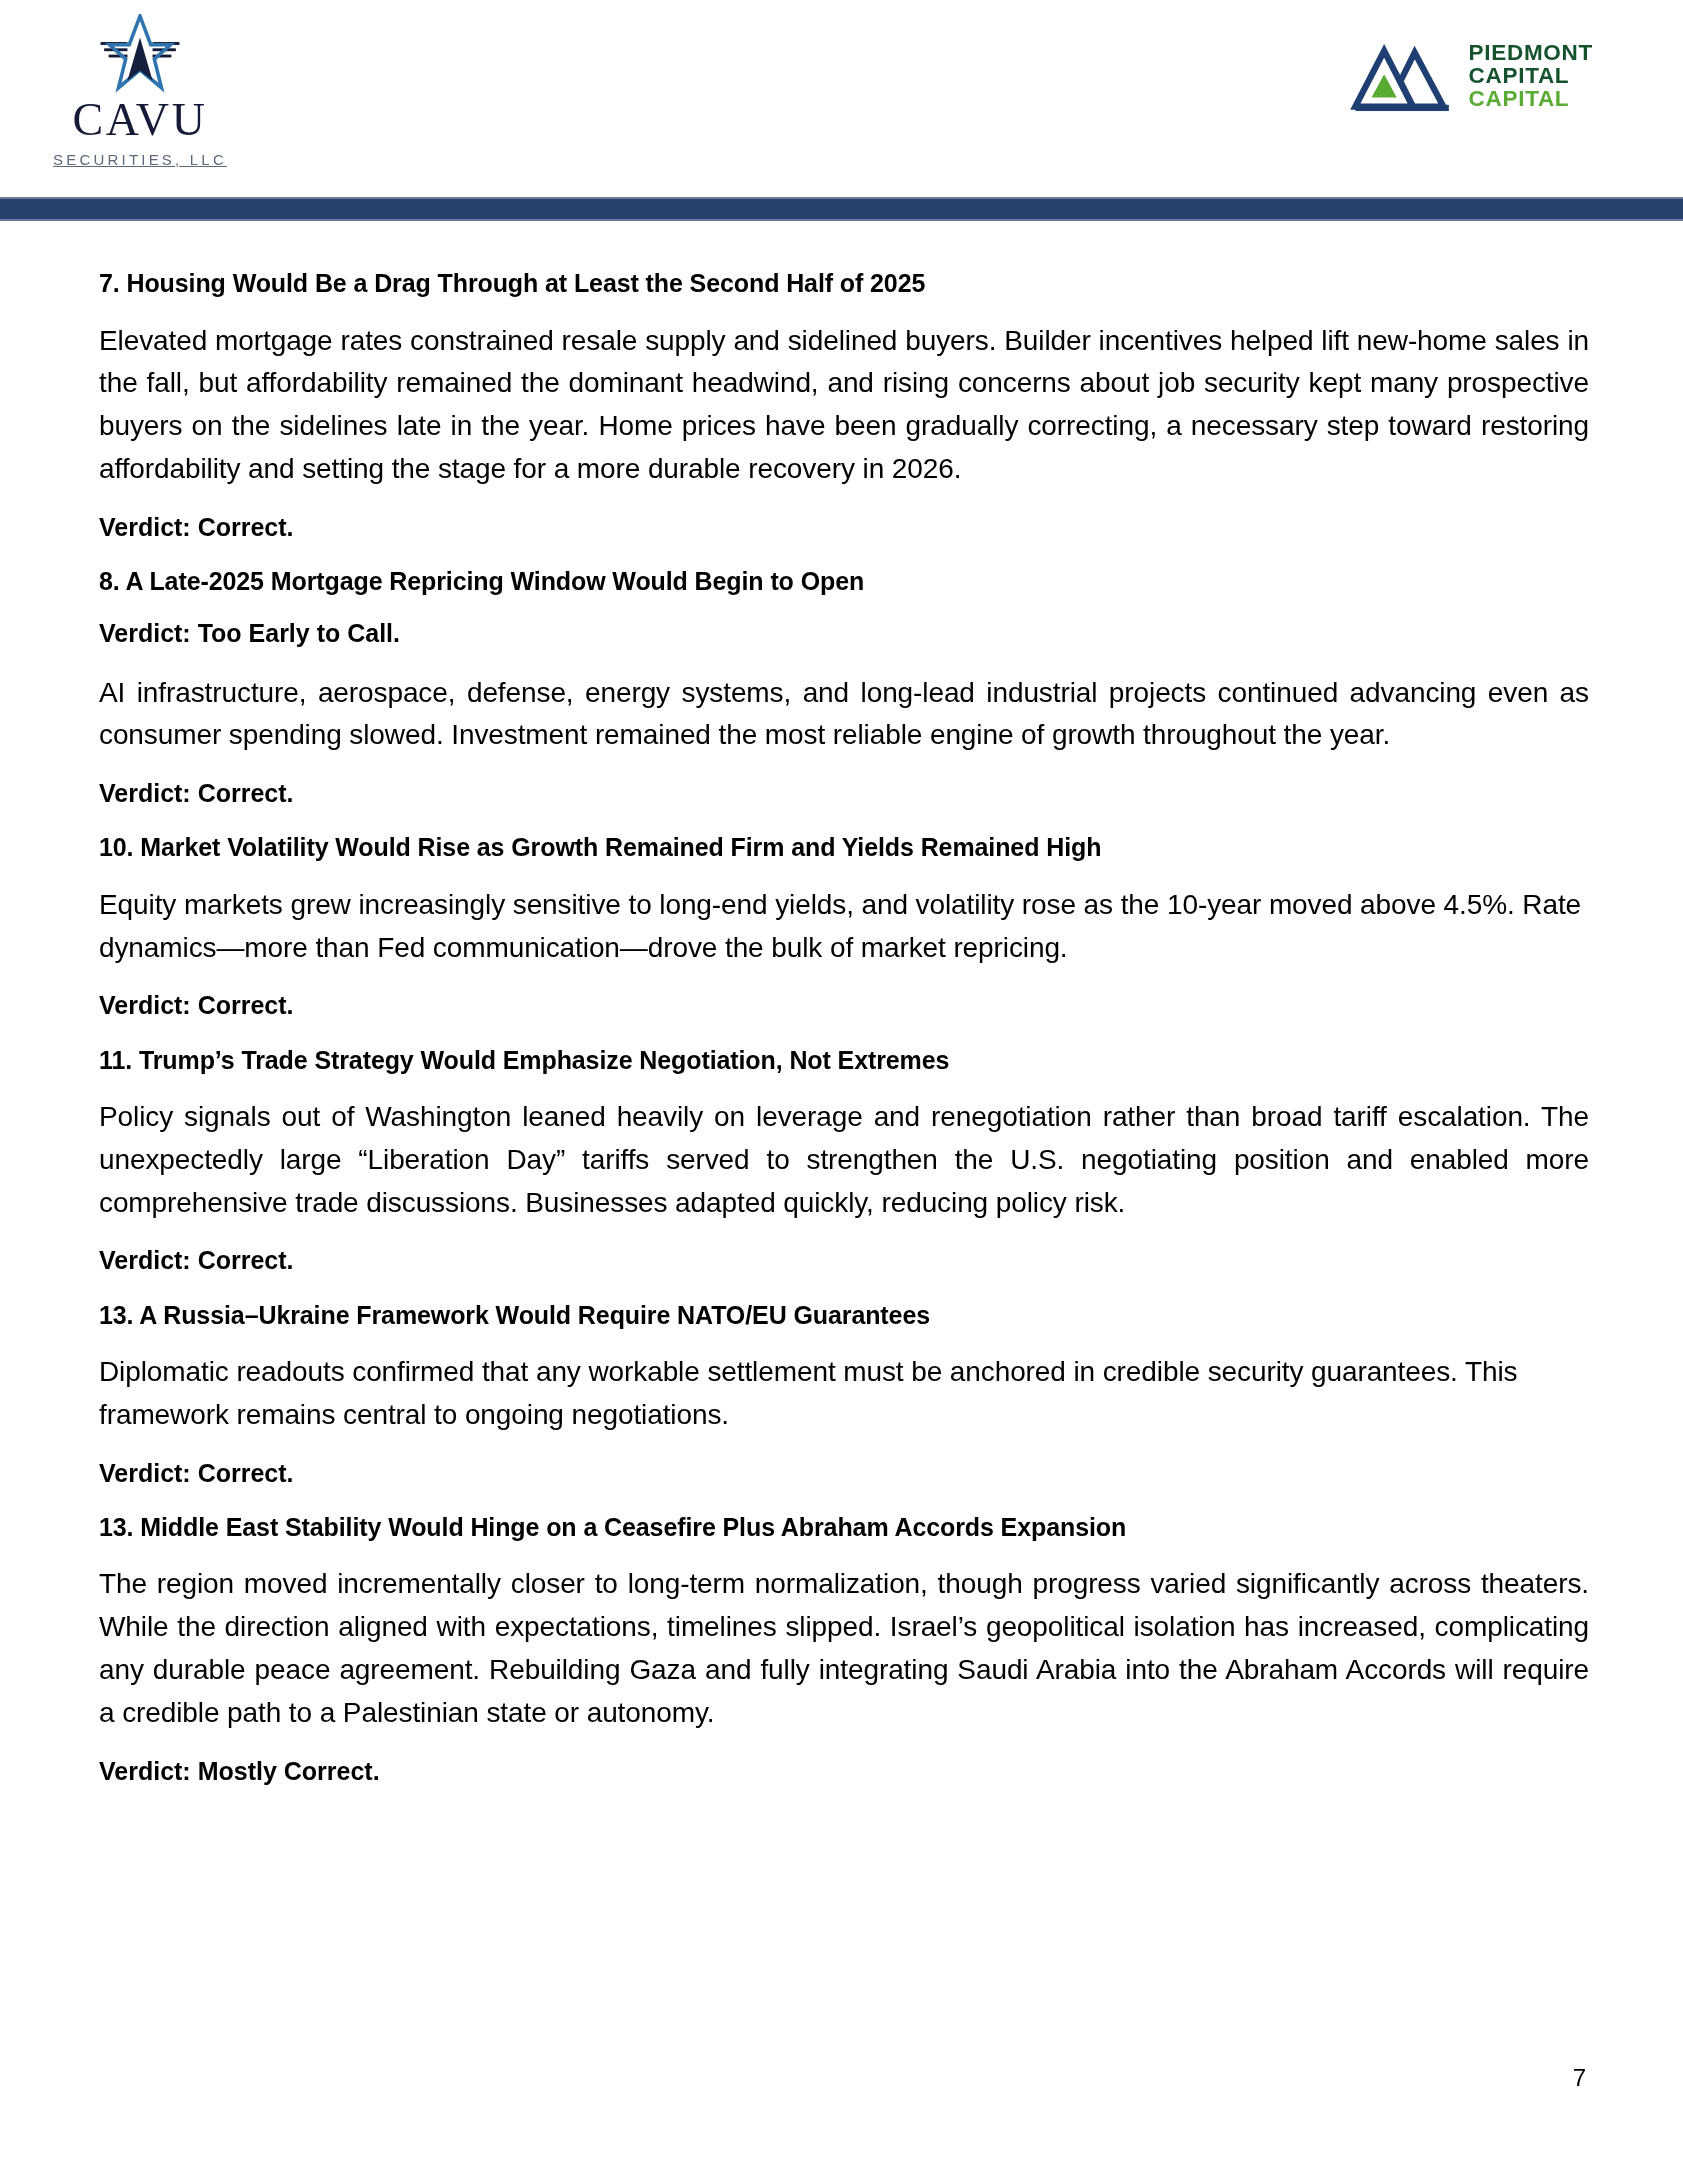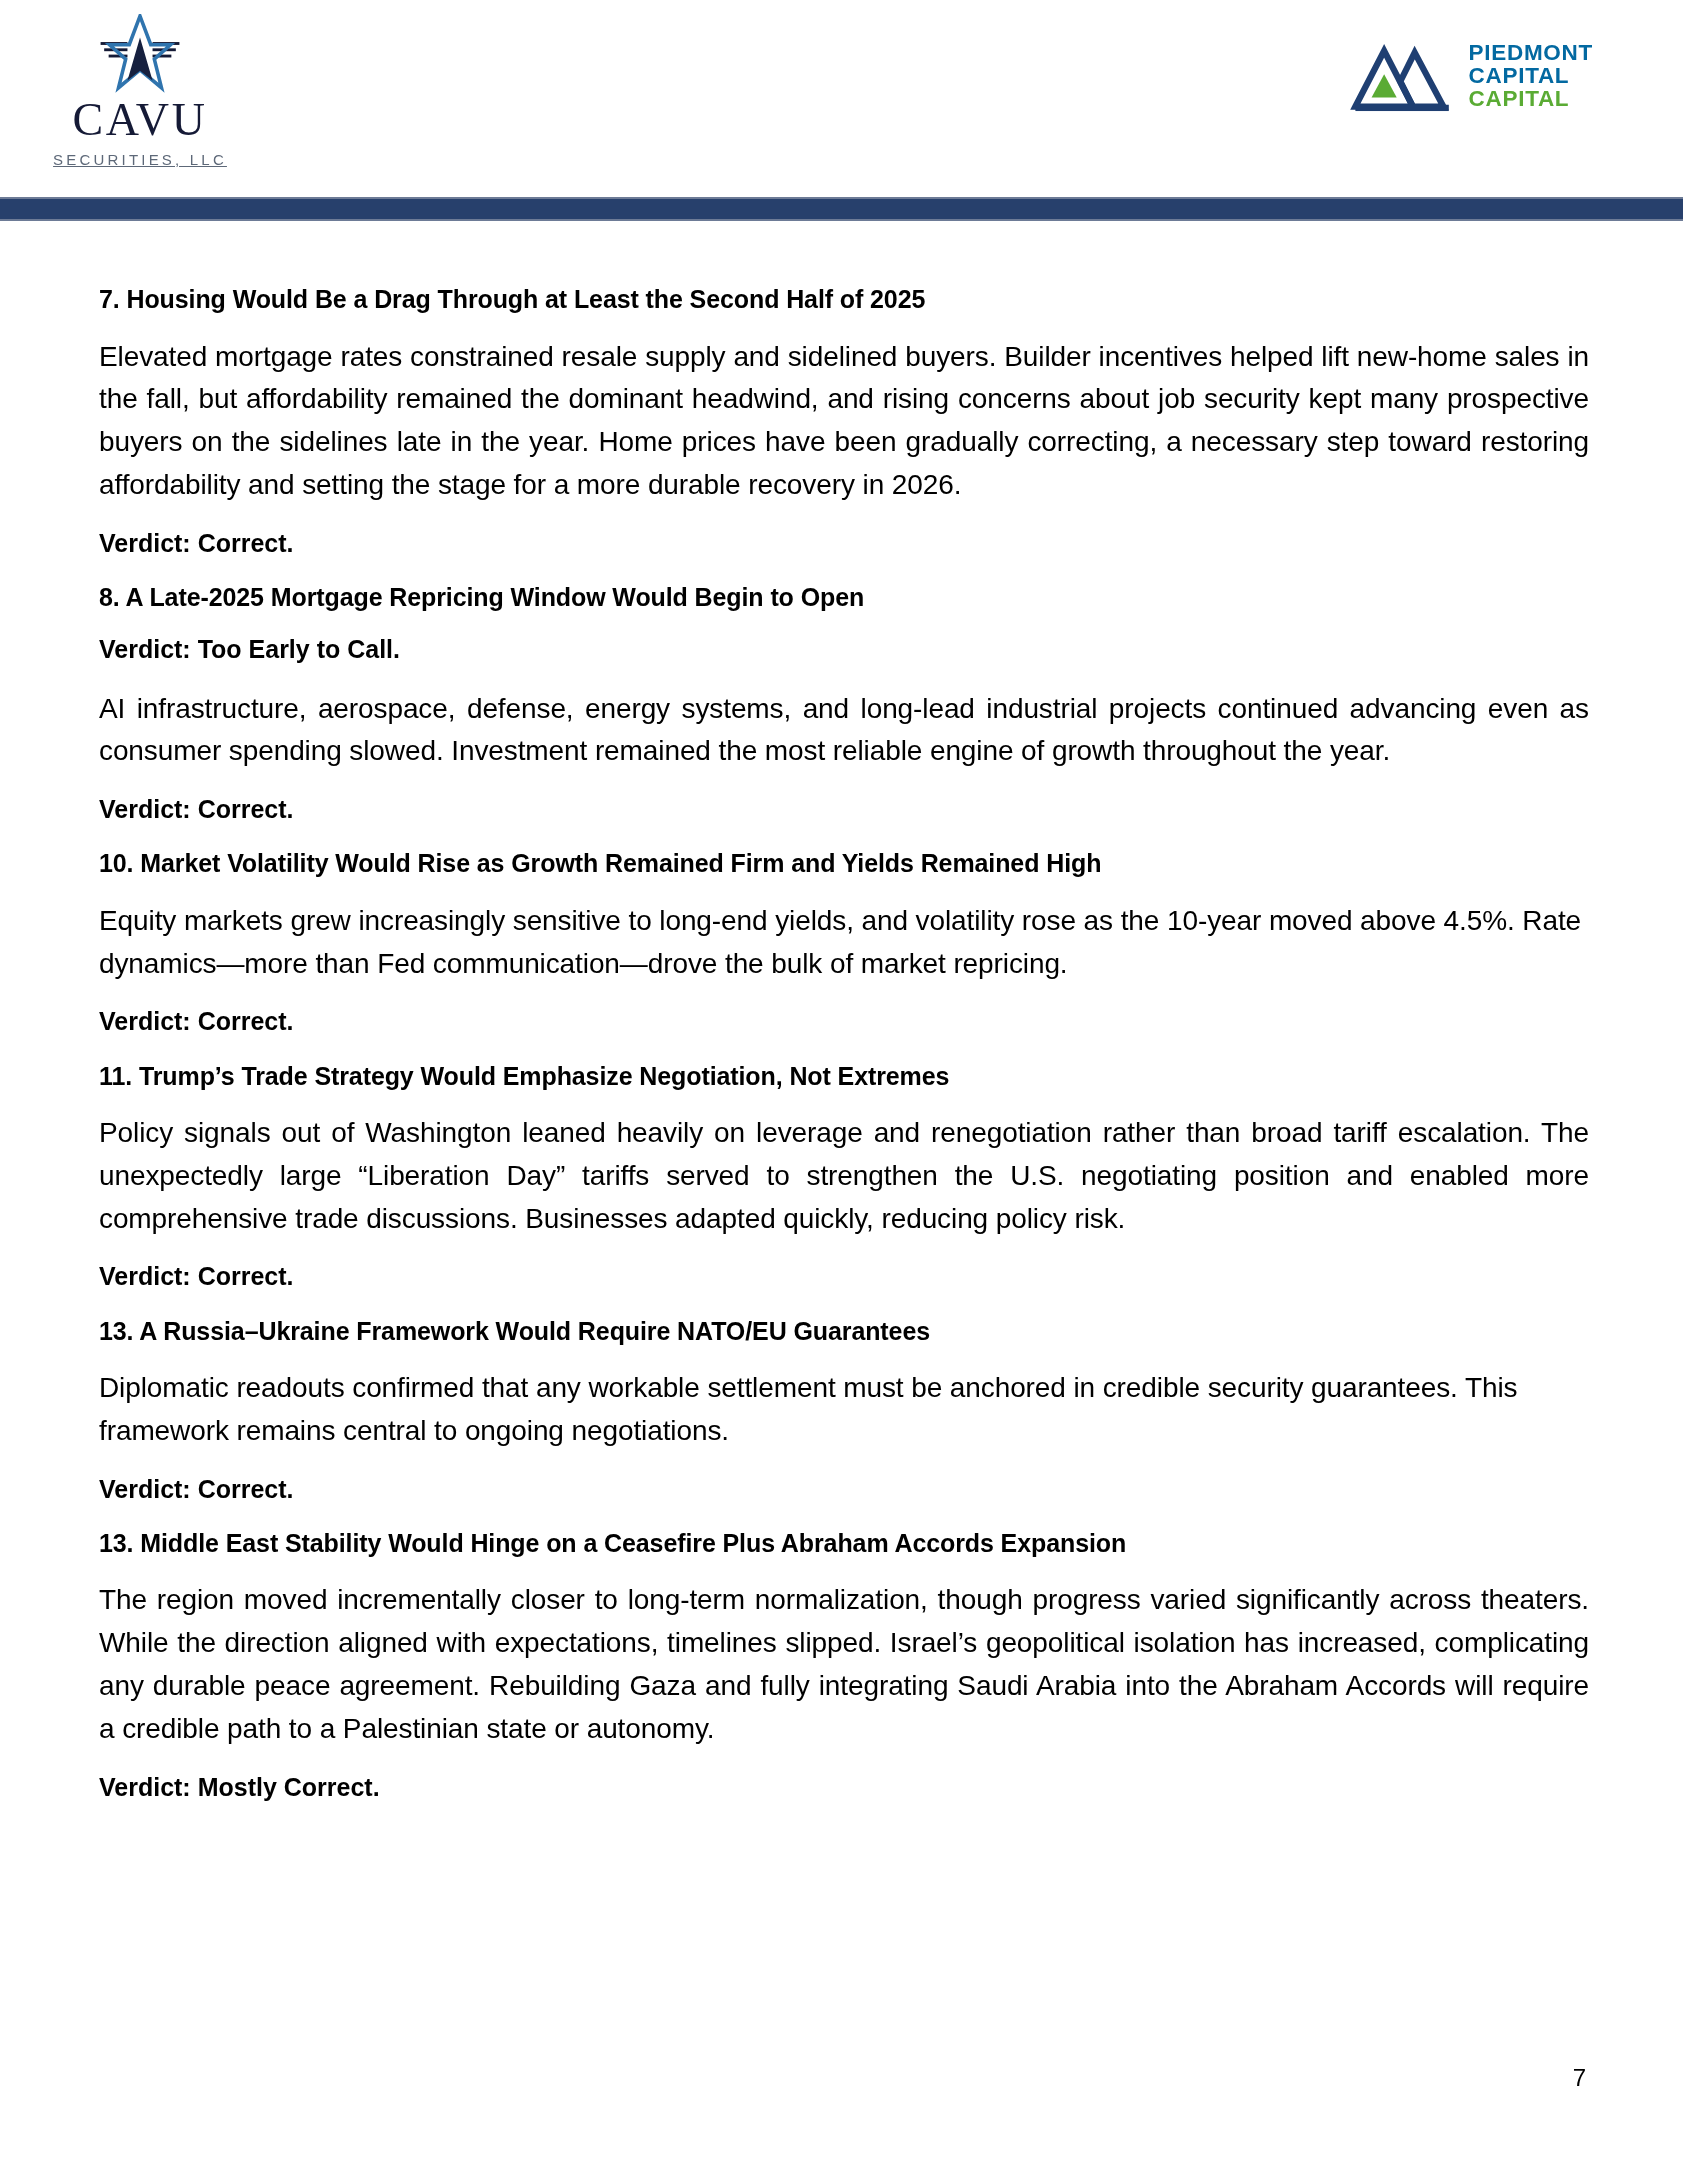--- a/index.html
+++ b/index.html
@@ -89,41 +89,41 @@
     height: 76px;
     flex: 0 0 auto;
   }
   .pcc-text {
     font-family: "Liberation Sans", sans-serif;
     font-weight: 700;
     line-height: 1.04;
     letter-spacing: 0.7px;
   }
   .pcc-text .l1,
-  .pcc-text .l2 { color: #0369a1; font-size: 22.5px; display: block; }
+  .pcc-text .l2 { color: #14532d; font-size: 22.5px; display: block; }
   .pcc-text .l3 { color: #5aab34; font-size: 22.5px; display: block; }
 
   
   .rule-band {
     position: absolute;
     left: 0;
     top: 197px;
     width: 100%;
     height: 24px;
     background: #27406c;
     border-top: 2.7px solid #6d7b96;
     border-bottom: 2.7px solid #6d7b96;
     box-sizing: border-box;
   }
 
   
   .content {
     position: absolute;
     left: 99px;
-    top: 283px;
+    top: 267px;
     width: 1490px;
   }
   h2.section-heading {
     font-family: "Liberation Sans", sans-serif;
     font-size: 25px;
     font-weight: 700;
     line-height: 1.3;
     margin: 0 0 20px 0;
     color: #000;
     letter-spacing: -0.1px;

